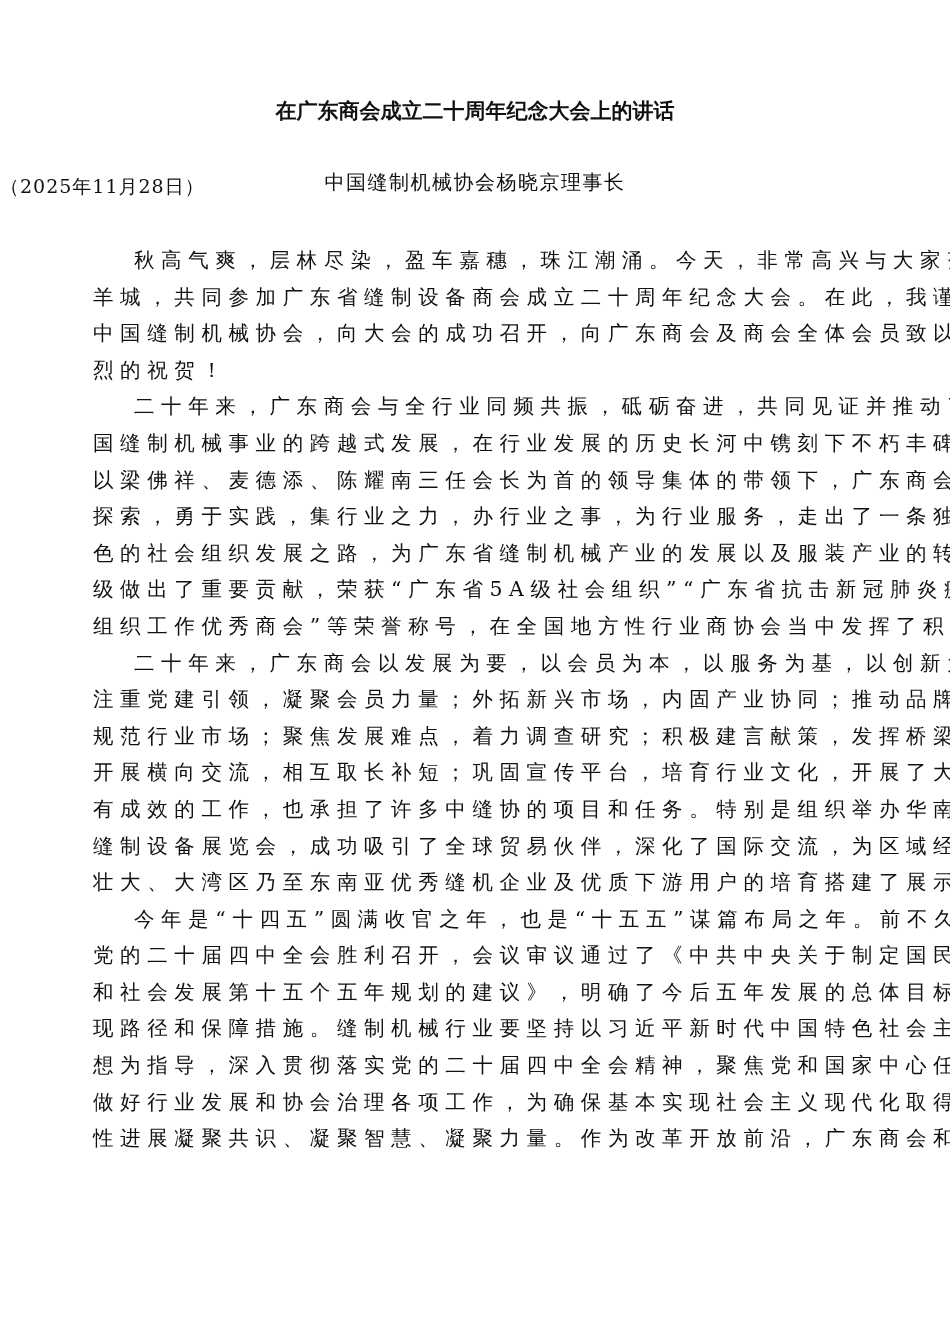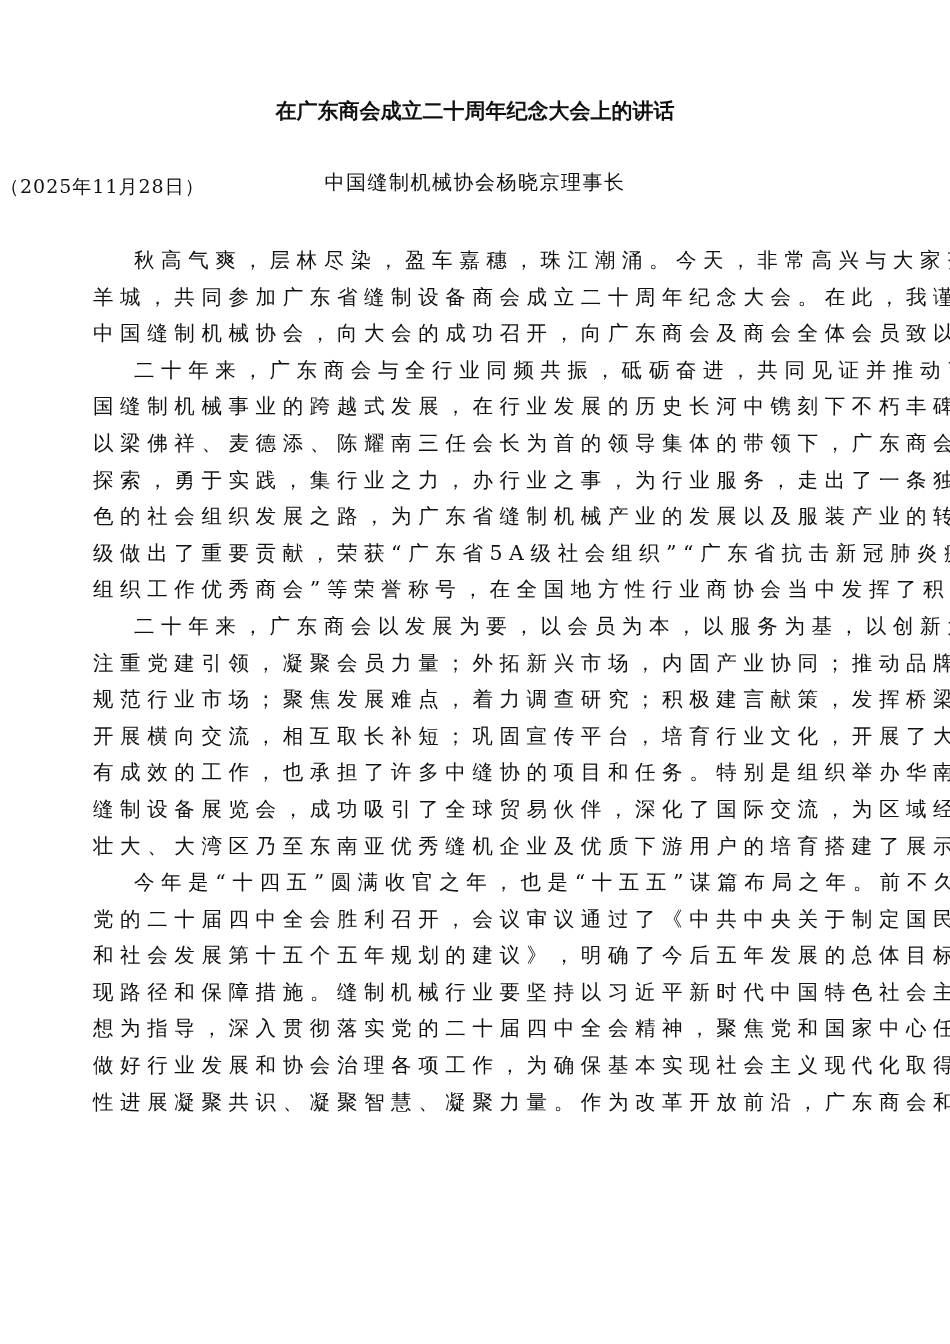--- a/index.html
+++ b/index.html
@@ -79,20 +79,21 @@
 
 <div class="page">
   <div class="title">在广东商会成立二十周年纪念大会上的讲话</div>
   <div class="subtitle">中国缝制机械协会杨晓京理事长</div>
   <div class="date">（2025年11月28日）</div>
 
   <div class="body-text">
     <div class="line indent">秋高气爽，层林尽染，盈车嘉穗，珠江潮涌。今天，非常高兴与大家齐聚</div>
     <div class="line">羊城，共同参加广东省缝制设备商会成立二十周年纪念大会。在此，我谨代表</div>
     <div class="line">中国缝制机械协会，向大会的成功召开，向广东商会及商会全体会员致以最热</div>
+    <div class="line">烈的祝贺！</div>
     <div class="line indent">二十年来，广东商会与全行业同频共振，砥砺奋进，共同见证并推动了中</div>
     <div class="line">国缝制机械事业的跨越式发展，在行业发展的历史长河中镌刻下不朽丰碑。在</div>
     <div class="line">以梁佛祥、麦德添、陈耀南三任会长为首的领导集体的带领下，广东商会勤于</div>
     <div class="line">探索，勇于实践，集行业之力，办行业之事，为行业服务，走出了一条独具特</div>
     <div class="line">色的社会组织发展之路，为广东省缝制机械产业的发展以及服装产业的转型升</div>
     <div class="line">级做出了重要贡献，荣获“广东省5A级社会组织”“广东省抗击新冠肺炎疫情</div>
     <div class="line">组织工作优秀商会”等荣誉称号，在全国地方性行业商协会当中发挥了积极的</div>
     <div class="line indent">二十年来，广东商会以发展为要，以会员为本，以服务为基，以创新为魂，</div>
     <div class="line">注重党建引领，凝聚会员力量；外拓新兴市场，内固产业协同；推动品牌建设</div>
     <div class="line">规范行业市场；聚焦发展难点，着力调查研究；积极建言献策，发挥桥梁作用</div>

